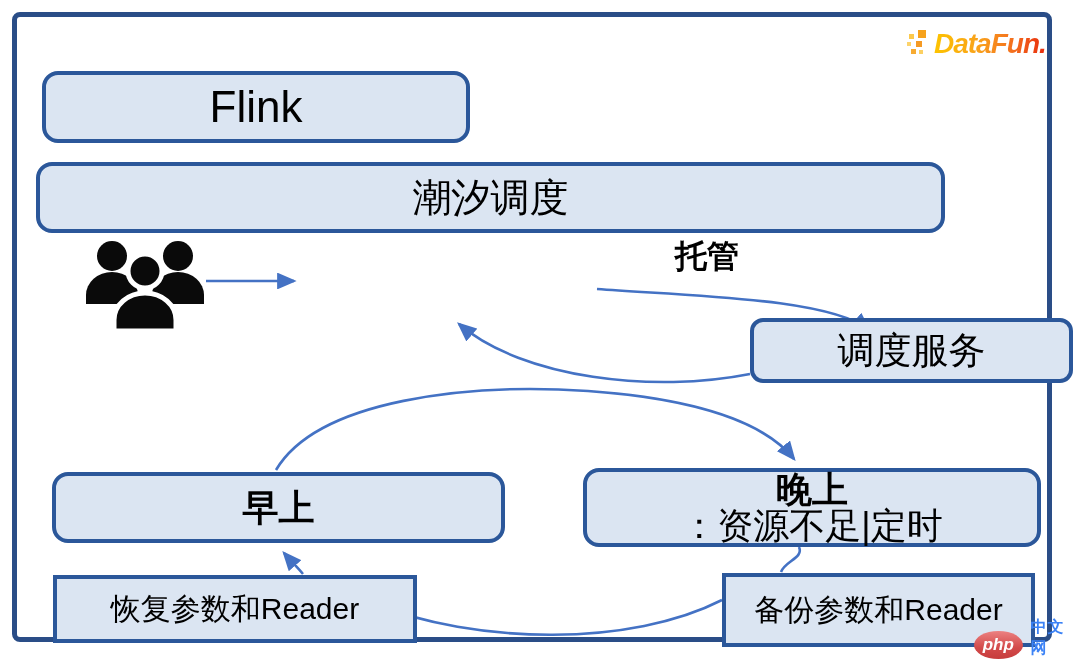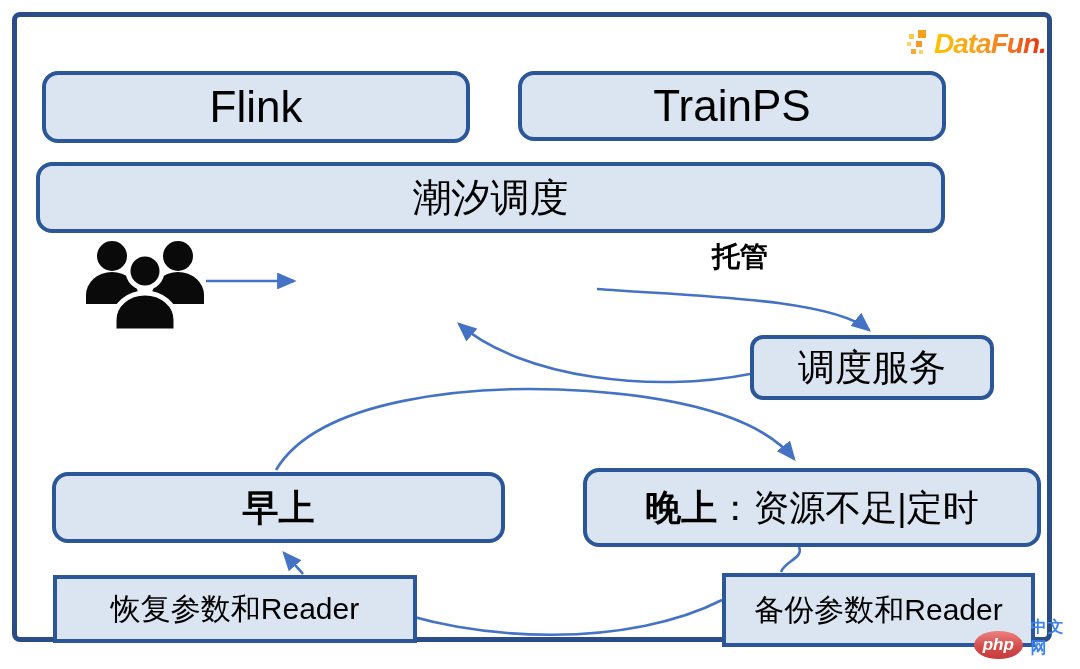--- a/index.html
+++ b/index.html
@@ -19,31 +19,31 @@
     display:flex;align-items:center;justify-content:center;
     white-space:nowrap;line-height:1;
   }
   .round{border-radius:16px;}
   .round-sm{border-radius:13px;}
   .rect{border-radius:0;border-width:4px;}
   .flink   {left:42px;  top:71px;  width:428px; height:72px; font-size:44px;}
   .trainps {left:518px; top:71px;  width:428px; height:70px; font-size:44px;}
   .tidal   {left:36px;  top:162px; width:909px; height:71px; font-size:39px;}
   .taiji   {left:318px; top:249px; width:277px; height:63px; font-size:37px;}
-  .sched   {left:750px; top:335px; width:244px; height:65px; font-size:37px;}
+  .sched   {left:750px; top:318px; width:323px; height:65px; font-size:37px;}
   .morning {left:52px;  top:472px; width:453px; height:71px; font-size:36px;gap:46px;}
-  .night   {left:583px; top:468px; width:458px; height:79px; font-size:36px;}
+  .night   {left:583px; top:468px; width:458px; height:79px; font-size:36px;flex-direction:column;}
   .restore {left:53px;  top:575px; width:364px; height:68px; font-size:30px;text-align:right;}
   .backup  {left:722px; top:573px; width:313px; height:74px; font-size:30px;}
   .morning b,.night b{font-weight:bold;}
   .edge-label{
     position:absolute;font-weight:bold;color:#000;line-height:1;
     white-space:nowrap;
   }
-  .lbl-host{left:712px;top:243px;font-size:28px;}
+  .lbl-host{left:675px;top:243px;font-size:32px;font-family:Liberation Mono, monospace;}
   .lbl-sync{left:545px;top:345px;font-size:31px;}
   svg.arrows{position:absolute;left:0;top:0;width:1080px;height:669px;pointer-events:none;}
   .users{position:absolute;left:82px;top:238px;width:126px;height:98px;}
   
   .datafun{position:absolute;left:905px;top:25px;height:38px;display:flex;align-items:center;}
   .datafun .mosaic{width:28px;height:30px;margin-right:1px;}
   .datafun .df-text{
     font-size:28px;font-weight:bold;font-style:italic;letter-spacing:-1px;
     background:linear-gradient(90deg,#fdc400 0%,#f9a11b 40%,#f4701e 70%,#e82a0c 100%);
     -webkit-background-clip:text;background-clip:text;color:transparent;
@@ -76,21 +76,20 @@
       <path d="M 597 289 C 690 296 830 298 869 330" marker-end="url(#ah)"></path>
       <path d="M 750 374 C 655 393 523 379 459 324" marker-end="url(#ah)"></path>
       <path d="M 276 470 C 318 399 470 383 588 391 C 700 399 766 424 794 459" marker-end="url(#ah)"></path>
       <path d="M 799 547 C 804 558 785 561 781 572"></path>
       <path d="M 722 600 C 632 646 478 646 369 602"></path>
       <path d="M 303 574 C 297 567 291 561 284 553" marker-end="url(#ah)"></path>
     </g>
   </svg>
 
   <div class="box round flink">Flink</div>
-  <div class="box round trainps">TrainPS</div>
   <div class="box round tidal">潮汐调度</div>
   <div class="box round-sm sched">调度服务</div>
 
   <div class="box round morning">
     <b>早上</b>
   </div>
   <div class="box round night">
     <b>晚上</b>
       <span>：资源不足|定时</span>
   </div>

